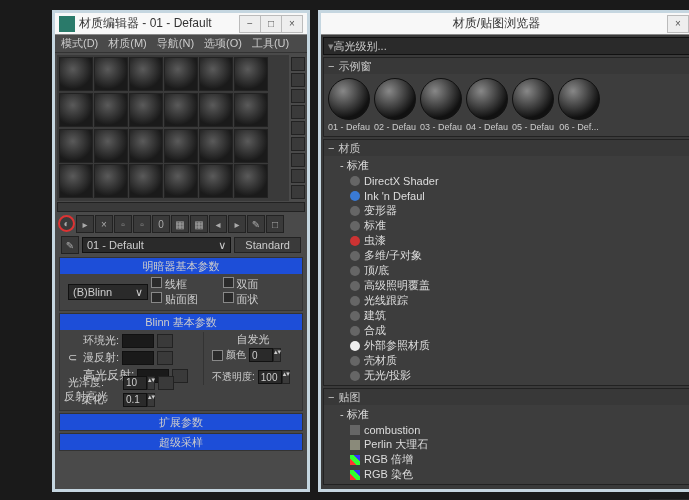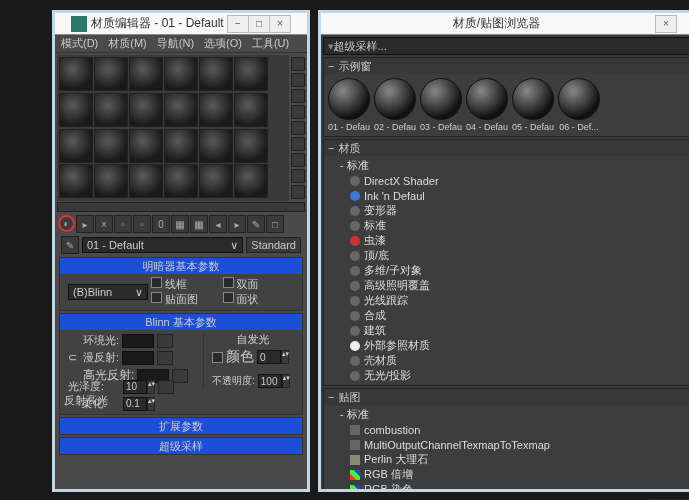--- a/index.html
+++ b/index.html
@@ -1,39 +1,39 @@
 <!DOCTYPE html>
 <html><head>
 <meta charset="utf-8">
 <style>
 *{box-sizing:border-box;margin:0;padding:0;font-family:"Microsoft YaHei",sans-serif;font-size:11px;color:#ccc}
 body{background:#1a1a1a;width:689px;height:500px;position:relative;overflow:hidden}
 .grid-bg{position:absolute;top:0;right:0;width:40px;height:100%;background:repeating-linear-gradient(0deg,#2a2a2a 0,#2a2a2a 1px,#1a1a1a 1px,#1a1a1a 40px),repeating-linear-gradient(90deg,#2a2a2a 0,#2a2a2a 1px,#1a1a1a 1px,#1a1a1a 40px)}
 .window{position:absolute;background:#4a4a4a;border:1px solid #222}
 .win1{left:52px;top:10px;width:258px;height:482px;border:3px solid #c5d6e0}
 .win2{left:318px;top:10px;width:378px;height:482px;border:3px solid #c5d6e0}
-.titlebar{height:22px;background:#f8f8f8;display:flex;align-items:center;padding:0 16px;border-bottom:1px solid #888}
+.titlebar{height:22px;background:#f8f8f8;display:flex;align-items:center;padding:0 4px;border-bottom:1px solid #888}
 .titlebar .ti{width:16px;height:16px;background:#2a7a6a;margin-right:4px}
 .titlebar .tt{color:#333;flex:1;font-size:12px}
 .tbtn{width:22px;height:18px;border:1px solid #bbb;background:#eee;color:#555;display:flex;align-items:center;justify-content:center;margin-left:-1px;font-size:10px}
 .menubar{height:18px;display:flex;align-items:center;padding:2px 6px;gap:10px;border-bottom:1px solid #333}
 .menubar span{color:#ccc}
 .body1{padding:2px;height:calc(100% - 40px);overflow:hidden;position:relative}
 .slotarea{display:flex}
 .slots{display:grid;grid-template-columns:repeat(6,34px);gap:1px;padding:2px;background:#3a3a3a;flex:1}
 .slot{width:34px;height:34px;background:radial-gradient(circle at 40% 35%,#5a5a5a,#1a1a1a 70%);border:1px solid #222}
 .sidetools{width:16px;display:flex;flex-direction:column;gap:2px;padding:2px}
 .st{width:14px;height:14px;background:#3a3a3a;border:1px solid #222}
 .hscroll{height:10px;background:#3a3a3a;margin:1px 0;border:1px solid #222}
 .toolbar{display:flex;gap:1px;padding:2px 1px;flex-wrap:wrap}
 .tool{width:18px;height:18px;background:#3a3a3a;border:1px solid #222;display:flex;align-items:center;justify-content:center;color:#aaa;font-size:10px}
 .tool.red{border:2px solid #d33;border-radius:50%;width:17px;height:17px}
 .row{display:flex;align-items:center;gap:3px;padding:1px 4px}
 .drop{flex:1;height:16px;background:#2a2a2a;border:1px solid #111;padding:0 4px;display:flex;align-items:center}
-.btn{height:16px;padding:0 4px;background:#3a3a3a;border:1px solid #222;display:flex;align-items:center}
+.btn{height:16px;padding:0 10px;background:#3a3a3a;border:1px solid #222;display:flex;align-items:center}
 .panel{margin:2px;border:1px solid #333;background:#424242}
 .panelh{height:16px;background:#1d4ed8;text-align:left;display:flex;align-items:center;justify-content:center;color:#ccc}
 .panelb{padding:2px 4px}
 .spin{display:inline-flex;align-items:center;height:14px}
 .spin input{width:24px;height:14px;background:#2a2a2a;border:1px solid #111;color:#ccc;font-size:10px;padding:0 2px}
 .spin .ud{width:8px;height:14px;background:#3a3a3a;border:1px solid #222;font-size:7px;line-height:6px;text-align:center}
 .cswatch{width:32px;height:14px;background:#1a1a1a;border:1px solid #111}
 .cswatch.big{width:40px;height:40px}
 .cswatch.bt{width:16px;height:14px;background:#3a3a3a;border:1px solid #222}
 .chk{width:11px;height:11px;border:1px solid #888;background:#2a2a2a;display:inline-block}
@@ -180,21 +180,21 @@
               <span class="label" style="font-size:12px">高光反射:</span>
               <div class="cswatch"></div>
               <div class="cswatch bt"></div>
             </div>
         </div>
         <div style="width:1px;background:#333"></div>
         <div style="flex:0 0 90px">
           <div class="label" style="text-align:center">自发光</div>
           <div class="row">
               <span class="chk"></span>
-              <span style="font-size:14px">颜色</span>
+              <span style="font-size:10px">颜色</span>
               <span class="spin">
                 <input value="0" style="">
                 <span class="ud">▴▾</span>
               </span>
             </div>
           <div style="height:6px"></div>
           <div class="row">
               <span style="font-size:10px">不透明度:</span>
               <span class="spin">
                 <input value="100" style="">
@@ -232,21 +232,21 @@
 
   </div>
 </div>
 
 <div class="window win2">
   <div class="titlebar">
     <div class="tt" style="text-align:center">材质/贴图浏览器</div>
     <div class="tbtn">×</div>
   </div>
   <div class="body2">
-    <div class="search">▾ <span>超级采样...</span></div>
+    <div class="search">▾ <span>高光级别...</span></div>
     <div class="sect">
       <div class="secth">示例窗</div>
       <div class="spheres">
         <div class="sph">
             <div class="sphb"></div>
             <div class="sphc">01 - Default</div>
           </div>
         <div class="sph">
             <div class="sphb"></div>
             <div class="sphc">02 - Default</div>
@@ -290,41 +290,41 @@
         <div class="titem i2">
             <span class="dot"></span>
             <span class="nm">标准</span>
           </div>
         <div class="titem i2">
             <span class="dot red"></span>
             <span class="nm">虫漆</span>
           </div>
         <div class="titem i2">
             <span class="dot"></span>
+            <span class="nm">多维/子对象</span>
+          </div>
+        <div class="titem i2">
+            <span class="dot"></span>
             <span class="nm">顶/底</span>
           </div>
         <div class="titem i2">
             <span class="dot"></span>
-            <span class="nm">多维/子对象</span>
-          </div>
-        <div class="titem i2">
-            <span class="dot"></span>
             <span class="nm">高级照明覆盖</span>
           </div>
         <div class="titem i2">
             <span class="dot"></span>
             <span class="nm">光线跟踪</span>
           </div>
         <div class="titem i2">
             <span class="dot"></span>
+            <span class="nm">建筑</span>
+          </div>
+        <div class="titem i2">
+            <span class="dot"></span>
             <span class="nm">合成</span>
-          </div>
-        <div class="titem i2">
-            <span class="dot"></span>
-            <span class="nm">建筑</span>
           </div>
         <div class="titem i2">
             <span class="dot" style="background:#eee"></span>
             <span class="nm">外部参照材质</span>
           </div>
         <div class="titem i2">
             <span class="dot"></span>
             <span class="nm">壳材质</span>
           </div>
         <div class="titem i2">
@@ -337,24 +337,20 @@
       <div class="secth">贴图</div>
       <div class="tree">
         <div class="titem i1">
             <span class="nm">- 标准</span>
           </div>
         <div class="titem i2">
             <span class="sq"></span>
             <span class="nm">combustion</span>
           </div>
         <div class="titem i2">
-            <span class="sq"></span>
-            <span class="nm">MultiOutputChannelTexmapToTexmap</span>
-          </div>
-        <div class="titem i2">
             <span class="sq fill"></span>
             <span class="nm">Perlin 大理石</span>
           </div>
         <div class="titem i2">
             <span class="sq rgbsq"></span>
             <span class="nm">RGB 倍增</span>
           </div>
         <div class="titem i2">
             <span class="sq rgbsq"></span>
             <span class="nm">RGB 染色</span>

